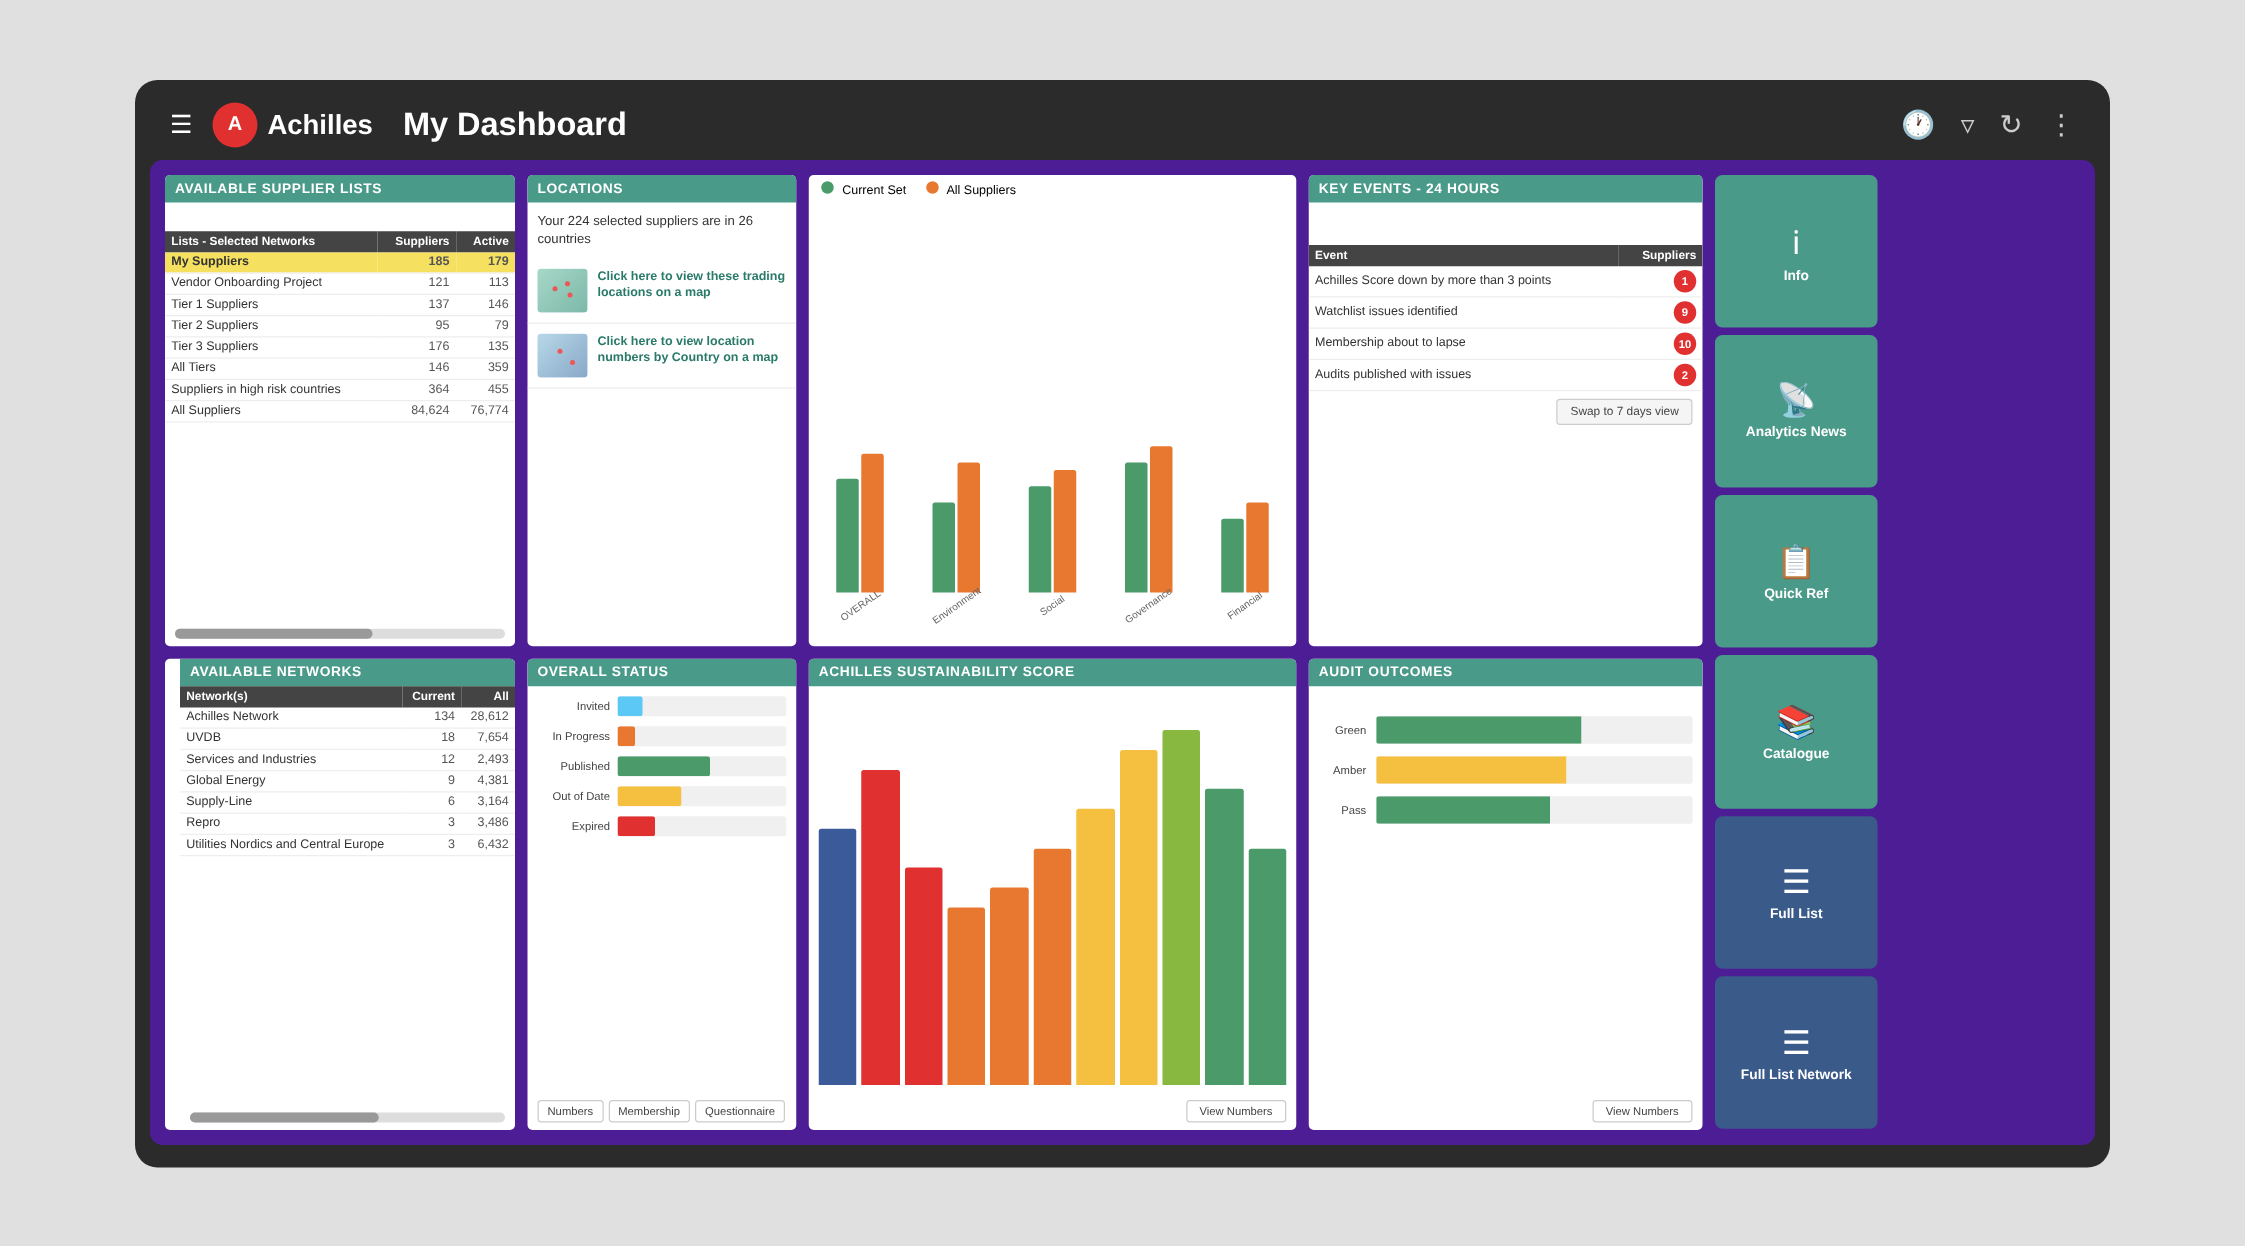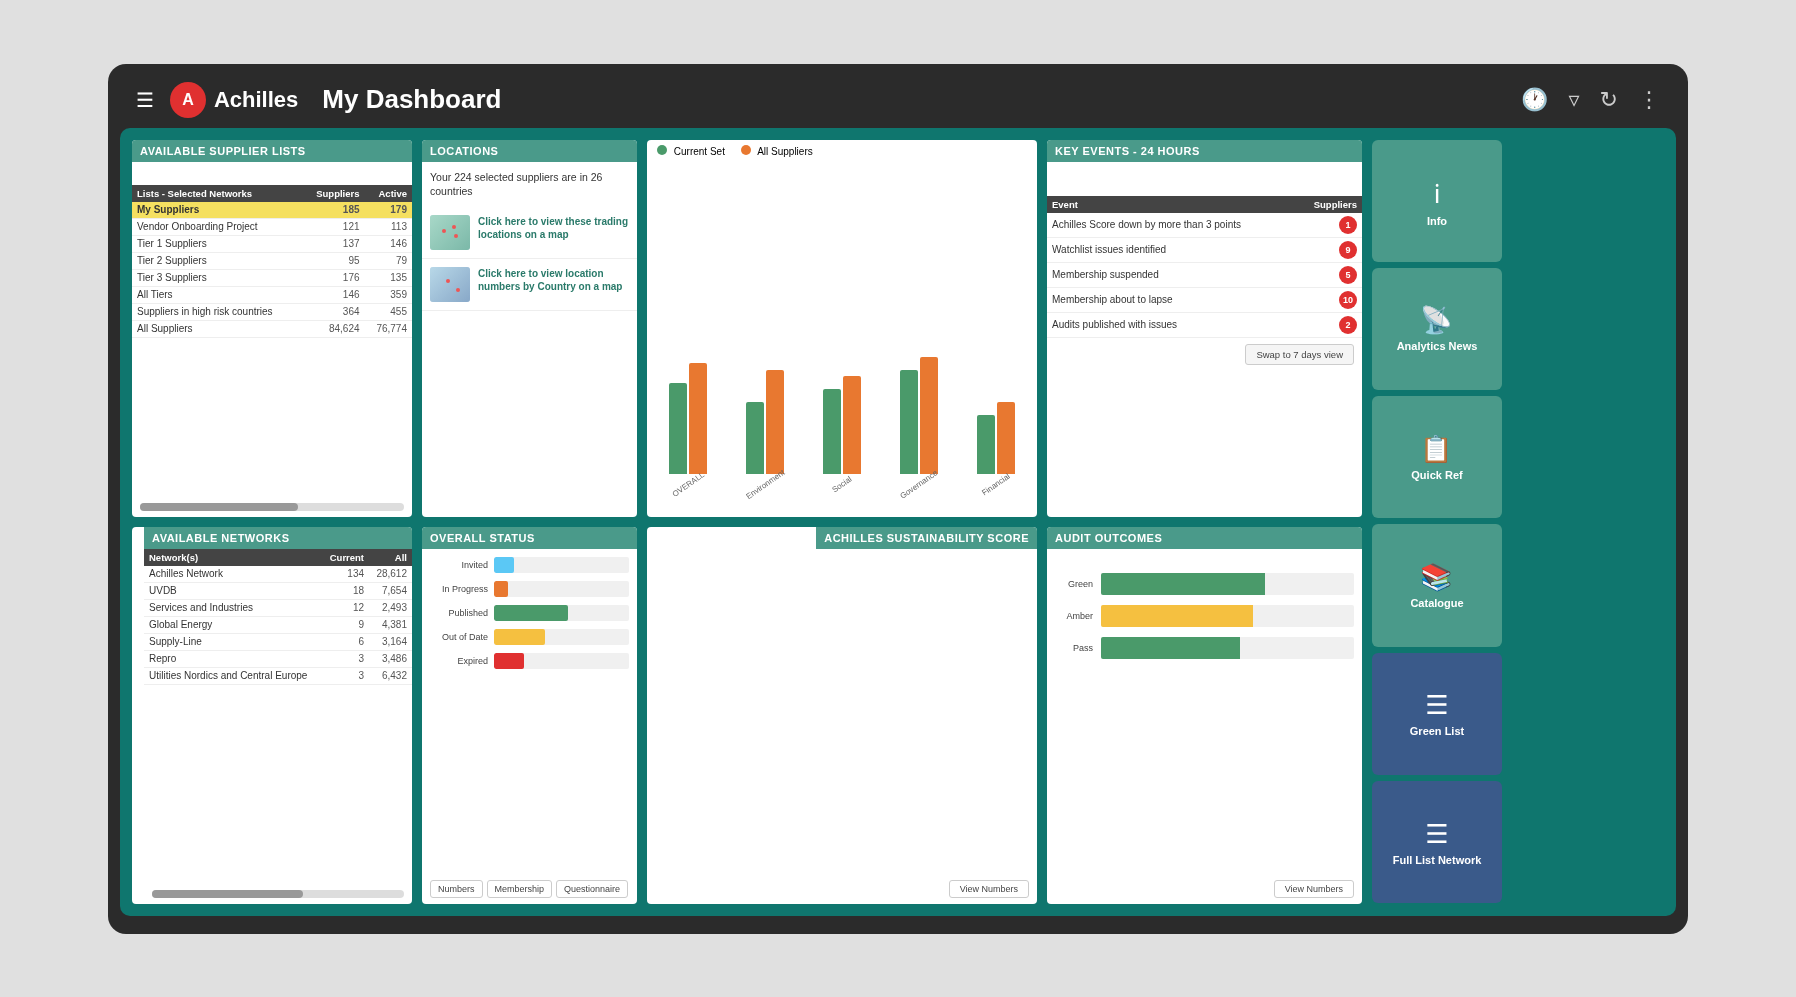--- a/index.html
+++ b/index.html
@@ -34,21 +34,21 @@
       border-radius: 50%;
       display: flex; align-items: center; justify-content: center;
       color: white; font-weight: bold; font-size: 16px;
     }
     .brand-name { color: #fff; font-size: 22px; font-weight: 600; }
     .page-title { color: #fff; font-size: 26px; font-weight: 700; margin-left: 8px; }
     .topbar-right { margin-left: auto; display: flex; gap: 20px; align-items: center; }
     .topbar-icon { color: #ccc; font-size: 22px; cursor: pointer; }
 
     .main-content {
-      background: #0f766e;
+      background: #4c1d95;
       border-radius: 10px;
       height: calc(100% - 58px);
       padding: 12px;
       display: grid;
       grid-template-columns: 280px 215px 390px 315px 130px;
       grid-template-rows: 1fr 1fr;
       gap: 10px;
       overflow: hidden;
     }
 
@@ -278,21 +278,21 @@
     .status-tab-btn {
       padding: 3px 7px;
       font-size: 9px;
       border: 1px solid #ccc;
       border-radius: 3px;
       cursor: pointer;
       background: #fff;
       color: #444;
     }
 
-    .achilles-score { grid-column: 3; grid-row: 2; align-items: flex-end; }
+    .achilles-score { grid-column: 3; grid-row: 2; }
     .score-chart {
       flex: 1;
       padding: 4px 8px 8px;
       display: flex;
       align-items: flex-end;
       gap: 4px;
       position: relative;
     }
     .view-numbers-btn {
       margin: 4px 8px 6px auto;
@@ -501,24 +501,20 @@
         <tbody id="events-tbody">
             <tr>
               <td>Achilles Score down by more than 3 points</td>
               <td class="right"><span class="badge">1</span></td>
             </tr>
             <tr>
               <td>Watchlist issues identified</td>
               <td class="right"><span class="badge">9</span></td>
             </tr>
             <tr>
-              <td>Membership suspended</td>
-              <td class="right"><span class="badge">5</span></td>
-            </tr>
-            <tr>
               <td>Membership about to lapse</td>
               <td class="right"><span class="badge">10</span></td>
             </tr>
             <tr>
               <td>Audits published with issues</td>
               <td class="right"><span class="badge">2</span></td>
             </tr>
           </tbody>
       </table>
       <button class="swap-btn">Swap to 7 days view</button>
@@ -536,21 +532,21 @@
       <div class="sidebar-btn">
         <span class="sidebar-icon">📋</span>
         <span class="sidebar-label">Quick Ref</span>
       </div>
       <div class="sidebar-btn">
         <span class="sidebar-icon">📚</span>
         <span class="sidebar-label">Catalogue</span>
       </div>
       <div class="sidebar-btn full-list">
         <span class="sidebar-icon">☰</span>
-        <span class="sidebar-label">Green List</span>
+        <span class="sidebar-label">Full List</span>
       </div>
       <div class="sidebar-btn full-list-network">
         <span class="sidebar-icon">☰</span>
         <span class="sidebar-label">Full List Network</span>
       </div>
     </div>
 
     <div class="card available-networks">
       <div class="card-header">AVAILABLE NETWORKS</div>
       <table class="networks-table">

